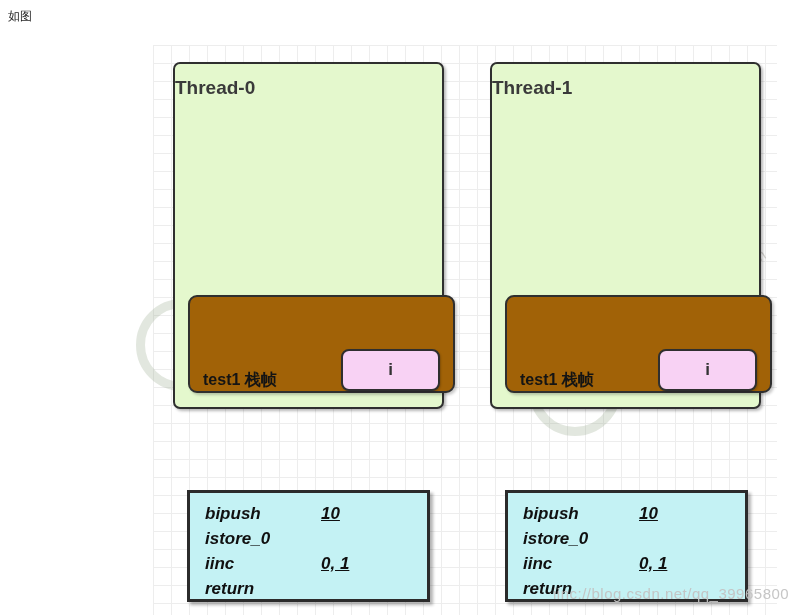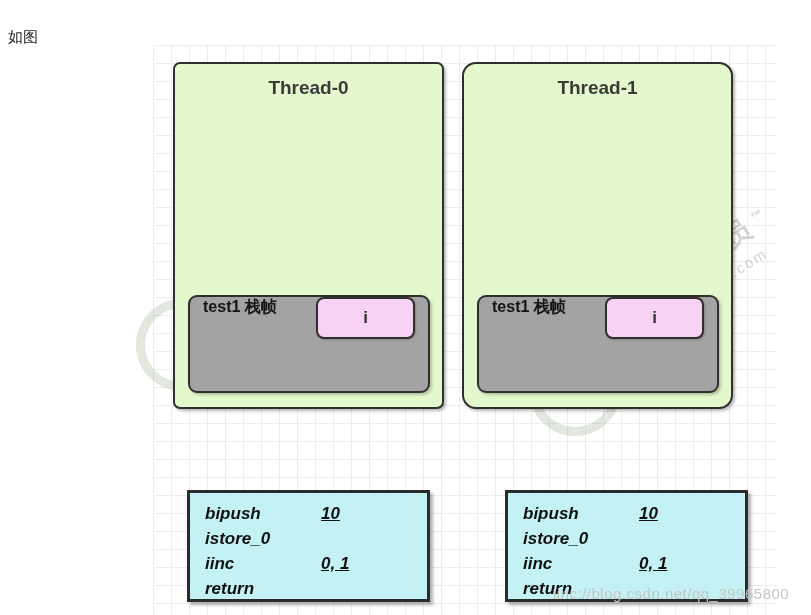--- a/index.html
+++ b/index.html
@@ -1,45 +1,45 @@
 <!DOCTYPE html>
 <html><head>
 <meta charset="utf-8">
 <style>
   html,body{margin:0;padding:0;background:#fff;}
   #canvas{
     position:relative;width:811px;height:615px;background:#ffffff;
     font-family:"Liberation Sans",sans-serif;overflow:hidden;
   }
   .page-label{
-    position:absolute;left:8px;top:8px;font-size:15px;color:#1f1f1f;margin-top:20px;
+    position:absolute;left:8px;top:8px;font-size:12px;color:#1f1f1f;
   }
   .grid{
     position:absolute;left:153px;top:45px;width:624px;height:570px;
     background-image:
       linear-gradient(#ededed 1px, transparent 1px),
       linear-gradient(90deg,#ededed 1px, transparent 1px);
     background-size:18px 18px;
   }
   
   .thread{
     position:absolute;top:62px;width:271px;height:347px;
     background:#e4f8cd;border:2px solid #2f2f2f;border-radius:7px;
     box-shadow:2px 2px 3px rgba(0,0,0,0.28);box-sizing:border-box;
   }
   #thread-0{left:173px;}
-  #thread-1{left:462px;border-radius:14px;}
+  #thread-1{left:490px;}
   .thread-title{
-    margin-top:13px;text-align:center;font-weight:bold;font-size:19px;color:#3a3a3a;
+    margin-top:13px;font-weight:bold;font-size:19px;color:#3a3a3a;
   }
   .stack-frame{
-    position:absolute;left:13px;top:231px;width:242px;height:98px;
-    background:#a3a3a3;border:2px solid #2f2f2f;border-radius:9px;
+    position:absolute;left:13px;top:231px;width:267px;height:98px;
+    background:#a16207;border:2px solid #2f2f2f;border-radius:9px;
     box-shadow:2px 2px 3px rgba(0,0,0,0.22);box-sizing:border-box;
-    display:flex;align-items:flex-start;
+    display:flex;align-items:flex-end;
   }
   .frame-label{
     margin-left:13px;font-weight:bold;font-size:16px;color:#141414;white-space:nowrap;
   }
   .slot{
     margin-left:auto;margin-right:13px;width:99px;height:42px;
     background:#f8d2f4;border:2px solid #2f2f2f;border-radius:8px;
     box-shadow:1px 1px 2px rgba(0,0,0,0.2);box-sizing:border-box;
     display:flex;align-items:center;justify-content:center;
     font-weight:bold;font-size:17px;color:#333;

